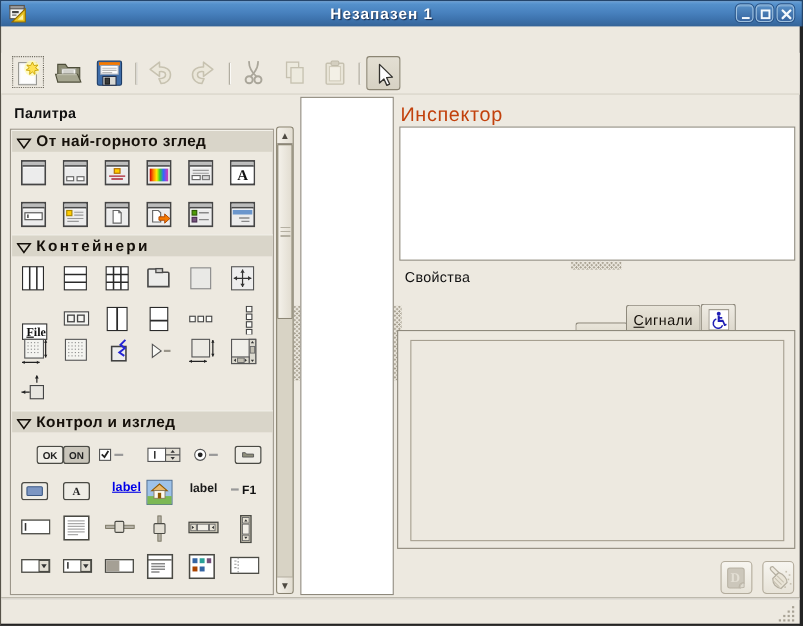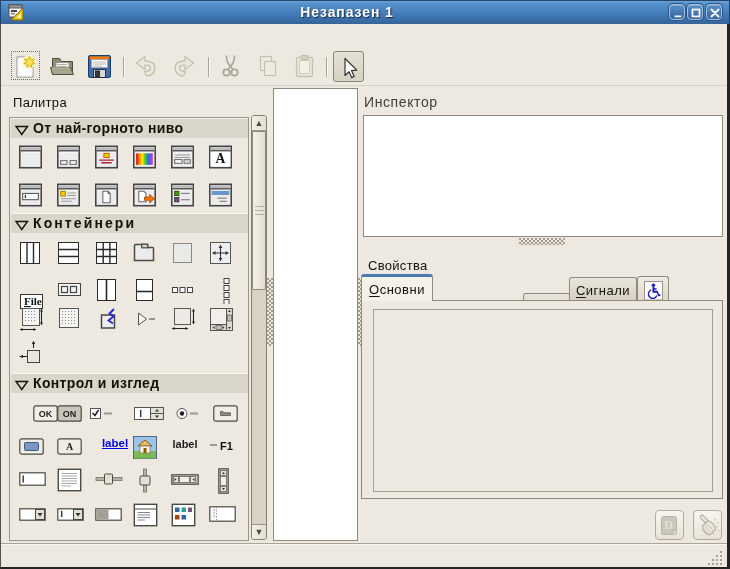--- a/index.html
+++ b/index.html
@@ -22,21 +22,21 @@
  border-top:1px solid #f8f6f1;font-size:13.5px;color:#101010;}
 #menubar span{position:absolute;top:4px;letter-spacing:.4px;}
 
 #toolbar{position:absolute;left:0;top:48px;width:726px;height:38px;background:#ede9e0;
  border-bottom:1px solid #d6d2c5;}
 .tbtn{position:absolute;top:3px;width:31px;height:31px;}
 .tsep{position:absolute;top:9px;width:2px;height:20px;background:#a9a497;border-right:1px solid #fbfaf7;}
 #ptrbtn{border:1px solid #8b8573;border-radius:3px;background:linear-gradient(#e3dfd3,#d7d2c3);}
 #newfocus{position:absolute;left:10px;top:3px;width:29px;height:29px;border:1px dotted #6d695e;}
 
-#paltitle{position:absolute;left:12px;top:95px;font-size:13px;color:#111;letter-spacing:.3px;}
+#paltitle{position:absolute;left:12px;top:95px;font-size:13px;color:#111;letter-spacing:.3px;font-weight:bold;}
 #palframe{position:absolute;left:8px;top:117px;width:240px;height:424px;border:1px solid #9c968a;background:#ede9e0;overflow:hidden;}
 .phdr{position:absolute;left:1px;width:238px;height:20px;background:#d9d5c9;border-top:1px solid #f6f4ee;
  font-size:14px;font-weight:bold;color:#15100a;}
 .phdr .tri{position:absolute;left:4px;top:4px;}
 .phdr .htx{position:absolute;left:22px;top:1px;}
 
 #sbar{position:absolute;left:250px;top:115px;width:16px;height:425px;background:#d8d3c5;
  border:1px solid #87816f;border-radius:3px;}
 #sthumb{position:absolute;left:0px;top:15px;width:14px;height:159px;background:linear-gradient(90deg,#f4f1ea,#e2ddd1);
  border:1px solid #8d8776;border-radius:1px;}
@@ -48,23 +48,23 @@
 
 .vdots{position:absolute;width:7px;height:68px;
  background-image:radial-gradient(circle,#a49d8d 0.9px,rgba(0,0,0,0) 1.1px),radial-gradient(circle,#a49d8d 0.9px,rgba(0,0,0,0) 1.1px);
  background-size:4px 4px;background-position:1px 1px,3px 3px;}
 .hdots{position:absolute;width:46px;height:7px;
  background-image:radial-gradient(circle,#a49d8d 0.9px,rgba(0,0,0,0) 1.1px),radial-gradient(circle,#a49d8d 0.9px,rgba(0,0,0,0) 1.1px);
  background-size:4px 4px;background-position:1px 1px,3px 3px;}
 
 #canvas{position:absolute;left:272px;top:88px;width:85px;height:453px;background:#fff;border:1px solid #8e897c;}
 
-#insptitle{position:absolute;left:363px;top:94px;font-size:14px;color:#404040;letter-spacing:.6px;}
+#insptitle{position:absolute;left:363px;top:94px;font-size:18px;color:#c2410c;letter-spacing:.6px;}
 #inspbox{position:absolute;left:362px;top:115px;width:360px;height:122px;background:#fff;border:1px solid #8e897c;}
-#propstitle{position:absolute;left:367px;top:244px;font-size:13px;color:#111;letter-spacing:.3px;margin-top:14px;}
+#propstitle{position:absolute;left:367px;top:244px;font-size:13px;color:#111;letter-spacing:.3px;}
 
 .tab{position:absolute;height:24px;border:1px solid #8e897c;border-bottom:none;
  border-radius:3px 3px 0 0;background:linear-gradient(#e9e5da,#d5d0c2);
  font-size:13px;color:#15100a;text-align:center;}
 #tab1{left:360px;top:274px;width:72px;height:27px;background:#f3f1ea;
  border-top:3px solid #4a7cb3;z-index:3;}
 .tab span{position:absolute;left:0;right:0;top:5px;letter-spacing:.5px;}
 #tab1 span{top:5px;}
 #tabacc{background:linear-gradient(#efece4,#ddd8cc);}
 #nbbody{position:absolute;left:360px;top:300px;width:362px;height:199px;border:1px solid #8e897c;background:#ede9e0;}
@@ -160,21 +160,21 @@
    <path d="M11 6.5 L11 23.5 L15 19.8 L17.7 25.6 L20.2 24.4 L17.5 18.6 L22.8 18.1 Z" fill="#fdfdfd" stroke="#33322e" stroke-width="1.2" stroke-linejoin="round"></path>
   </svg></div>
 </div>
 
 <div id="paltitle">Палитра</div>
 <div id="palframe">
  <div class="phdr" style="top:0px">
         <span class="tri"><svg width="14" height="11">
             <path d="M1 1.5 L12.5 1.5 L6.75 9.5 Z" fill="none" stroke="#15100a" stroke-width="1.4"></path>
           </svg></span>
-        <span class="htx" style="letter-spacing:.35px">От най-горното ниво</span>
+        <span class="htx" style="letter-spacing:.35px">От най-горното зглед</span>
       </div>
  <div class="phdr" style="top:95px">
         <span class="tri"><svg width="14" height="11">
             <path d="M1 1.5 L12.5 1.5 L6.75 9.5 Z" fill="none" stroke="#15100a" stroke-width="1.4"></path>
           </svg></span>
         <span class="htx" style="letter-spacing:2.1px">Контейнери</span>
       </div>
  <div class="phdr" style="top:255px">
         <span class="tri"><svg width="14" height="11">
             <path d="M1 1.5 L12.5 1.5 L6.75 9.5 Z" fill="none" stroke="#15100a" stroke-width="1.4"></path>
@@ -531,23 +531,20 @@
 </div>
 <div class="vdots" style="left:266px;top:278px"></div>
 
 <div id="canvas"></div>
 <div class="vdots" style="left:357px;top:278px"></div>
 
 <div id="insptitle">Инспектор</div>
 <div id="inspbox"></div>
 <div class="hdots" style="left:518px;top:238px"></div>
 <div id="propstitle">Свойства</div>
-<div class="tab" id="tab1">
-      <span><u>О</u>сновни</span>
-    </div>
 <div class="tab" style="left:522px;top:293px;width:48px">
       <span>О<u>б</u>щи</span>
     </div>
 <div class="tab" style="left:568px;top:277px;width:68px">
       <span><u>С</u>игнали</span>
     </div>
 <div class="tab" id="tabacc" style="left:636px;top:276px;width:32px;height:25px">
  <svg style="position:absolute;left:6px;top:4px" width="19" height="20" viewBox="0 0 19 20">
   <rect x="0.5" y="0.5" width="18" height="18.5" fill="#fff" stroke="#9a9488"></rect>
   <circle cx="9.4" cy="4.3" r="1.8" fill="#1f1fb5"></circle>

